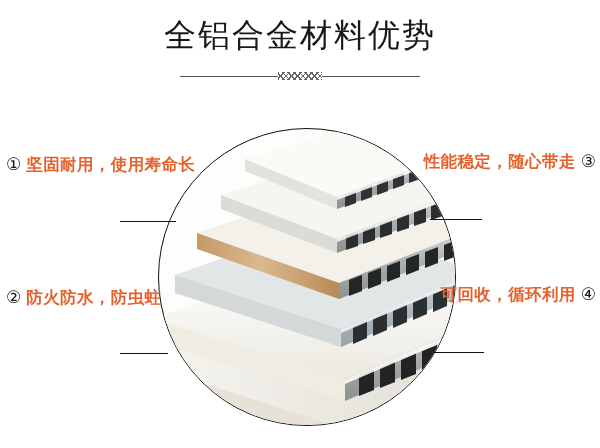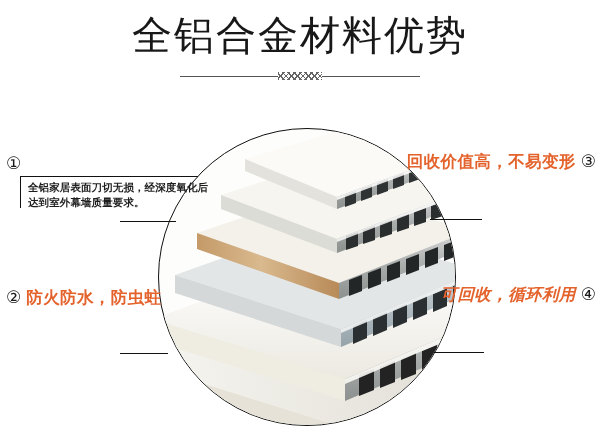--- a/index.html
+++ b/index.html
@@ -25,21 +25,21 @@
   }
 
   
   .header {
     position: absolute;
     left: 0; top: 10px;
     width: 600px;
     text-align: center;
   }
   .title-cn {
-    font-size: 40px;
+    font-size: 32px;
     line-height: 50px;
     letter-spacing: 2px;
     color: #181818;
     font-weight: 400;
     font-family: "DejaVu Sans", "Liberation Sans", sans-serif;
     white-space: nowrap;
   }
   .title-en {
     margin-top: 4px;
     font-size: 17px;
@@ -175,21 +175,21 @@
   
   .leader {
     position: absolute;
     height: 1.4px;
     background: #111;
   }
 
   #info1 { left: 6px;  top: 155px; }
   #info2 { left: 6px;  top: 288px; }
   #info3 { left: 384px; top: 152px; width: 212px; }
-  #info4 { left: 384px; top: 285px; width: 212px; font-style: italic; }
+  #info4 { left: 384px; top: 285px; width: 212px; }
 
   #leader1 { left: 120px; top: 221px; width: 56px; }
   #leader2 { left: 120px; top: 353px; width: 48px; }
   #leader3 { left: 430px; top: 219px; width: 52px; }
   #leader4 { left: 434px; top: 352px; width: 50px; }
 </style>
 </head>
 <body>
 
 <div id="poster">
@@ -326,38 +326,36 @@
         </g>
 
         <ellipse cx="205" cy="316" rx="150" ry="14" fill="#d8d6ce" opacity=".35"></ellipse>
       </svg>
     </div>
   </div>
 
   <div class="info left" id="info1">
     <div class="heading">
       <span class="num">①</span>
-    </div>
-    <div class="bodybox">
-      <div class="btext">全铝家居表面刀切无损，经深度氧化后达到室外幕墙质量要求。</div>
+      <span class="htext">坚固耐用，使用寿命长</span>
     </div>
   </div>
   <div class="leader" id="leader1"></div>
 
   <div class="info left" id="info2">
     <div class="heading">
       <span class="num">②</span>
       <span class="htext">防火防水，防虫蛀</span>
     </div>
   </div>
   <div class="leader" id="leader2"></div>
 
   <div class="info right" id="info3">
     <div class="heading">
-      <span class="htext">回收价值高，不易变形</span>
+      <span class="htext">性能稳定，随心带走</span>
       <span class="num">③</span>
     </div>
   </div>
   <div class="leader" id="leader3"></div>
 
   <div class="info right" id="info4">
     <div class="heading">
       <span class="htext">可回收，循环利用</span>
       <span class="num">④</span>
     </div>

